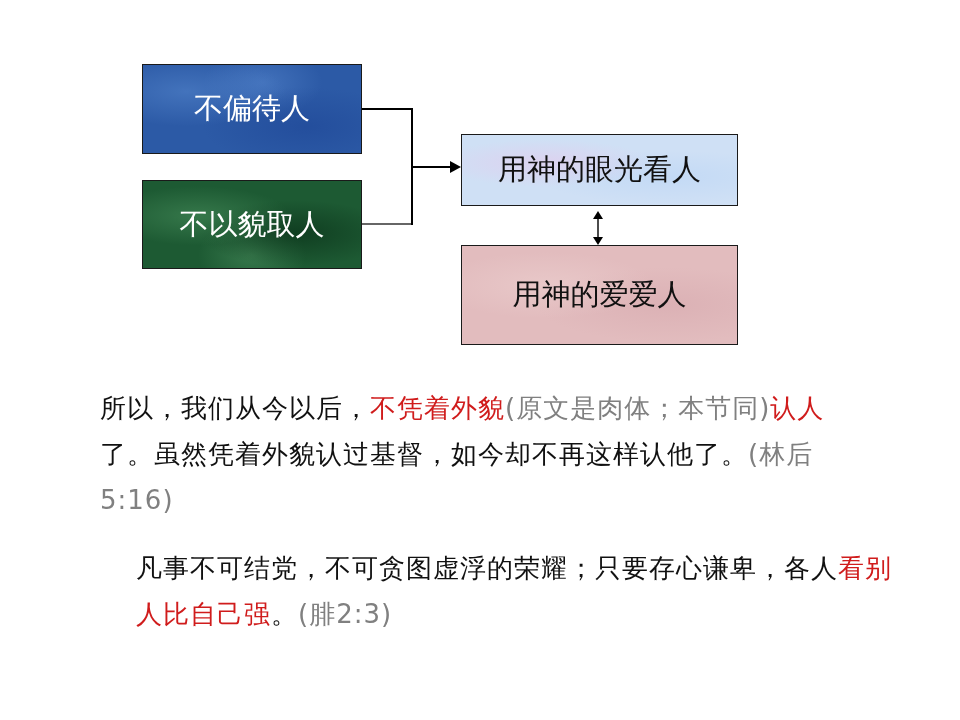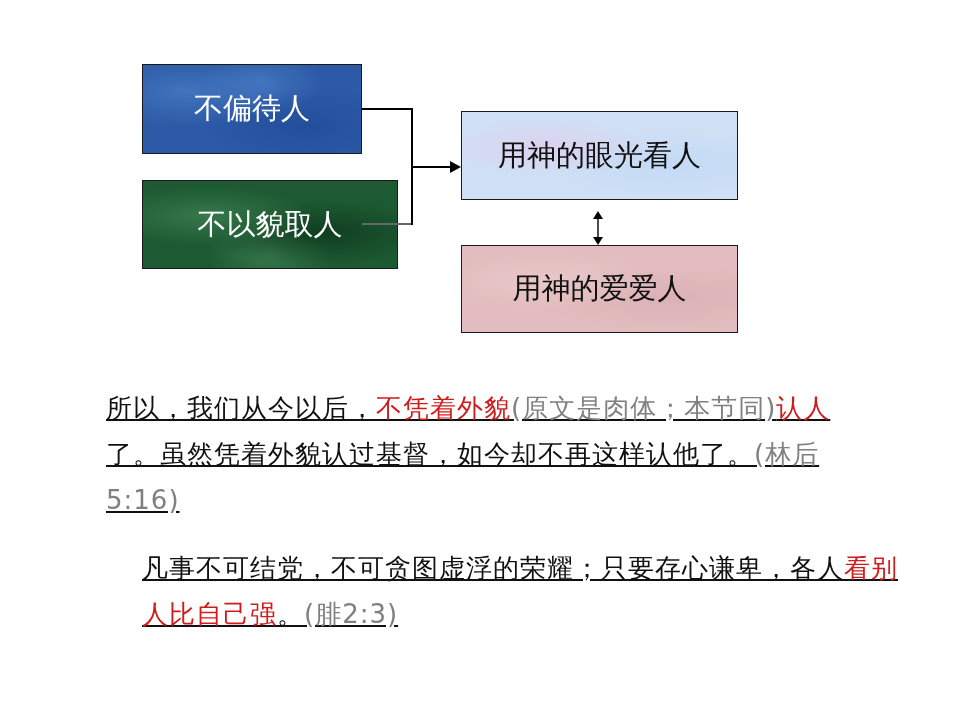--- a/index.html
+++ b/index.html
@@ -6,38 +6,38 @@
   body { width:960px; height:720px; background:#ffffff; position:relative; overflow:hidden;
          font-family:"DejaVu Sans", "Liberation Sans", sans-serif; }
   .box { position:absolute; box-sizing:border-box; border:1.5px solid #1a1a1a;
          display:flex; align-items:center; justify-content:center; font-size:29px; }
   .box-blue { left:142px; top:64px; width:220px; height:90px; color:#ffffff;
     background:
       radial-gradient(ellipse at 20% 30%, rgba(90,140,210,0.5), transparent 40%),
       radial-gradient(ellipse at 75% 70%, rgba(30,70,150,0.6), transparent 45%),
       radial-gradient(ellipse at 55% 20%, rgba(100,150,220,0.4), transparent 35%),
       #2c5aa6; text-align: right; }
-  .box-green { left:142px; top:180px; width:256px; height:89px; color:#ffffff;
+  .box-green { left:142px; top:180px; width:220px; height:89px; color:#ffffff;
     background:
       radial-gradient(ellipse at 25% 40%, rgba(70,140,90,0.6), transparent 40%),
       radial-gradient(ellipse at 70% 60%, rgba(10,50,25,0.7), transparent 45%),
       radial-gradient(ellipse at 50% 85%, rgba(80,150,100,0.5), transparent 35%),
       #1d5a33; }
-  .box-lightblue { left:461px; top:111px; width:277px; height:89px; color:#111111;
+  .box-lightblue { left:461px; top:134px; width:277px; height:72px; color:#111111;
     background:
       radial-gradient(ellipse at 30% 40%, rgba(230,200,235,0.6), transparent 40%),
       radial-gradient(ellipse at 75% 60%, rgba(190,215,245,0.7), transparent 45%),
       #cfe0f5; }
-  .box-pink { left:461px; top:245px; width:277px; height:88px; color:#111111;
+  .box-pink { left:461px; top:245px; width:277px; height:100px; color:#111111;
     background:
       radial-gradient(ellipse at 30% 40%, rgba(235,205,205,0.7), transparent 40%),
       radial-gradient(ellipse at 75% 60%, rgba(215,170,175,0.6), transparent 45%),
       #e2bcbe; }
   .line { position:absolute; background:#000; }
-  .text-block { position:absolute; left:106px; font-size:26px; line-height:46px; color:#111; letter-spacing:1px;text-decoration:underline; }
+  .text-block { position:absolute; left:100px; font-size:26px; line-height:46px; color:#111; letter-spacing:1px; }
   .red { color:#d01c1c; }
   .gray { color:#808080; }
 </style>
 </head>
 <body>
 
 <div class="box box-blue">
   <span>不偏待人</span>
 </div>
 <div class="box box-green">

